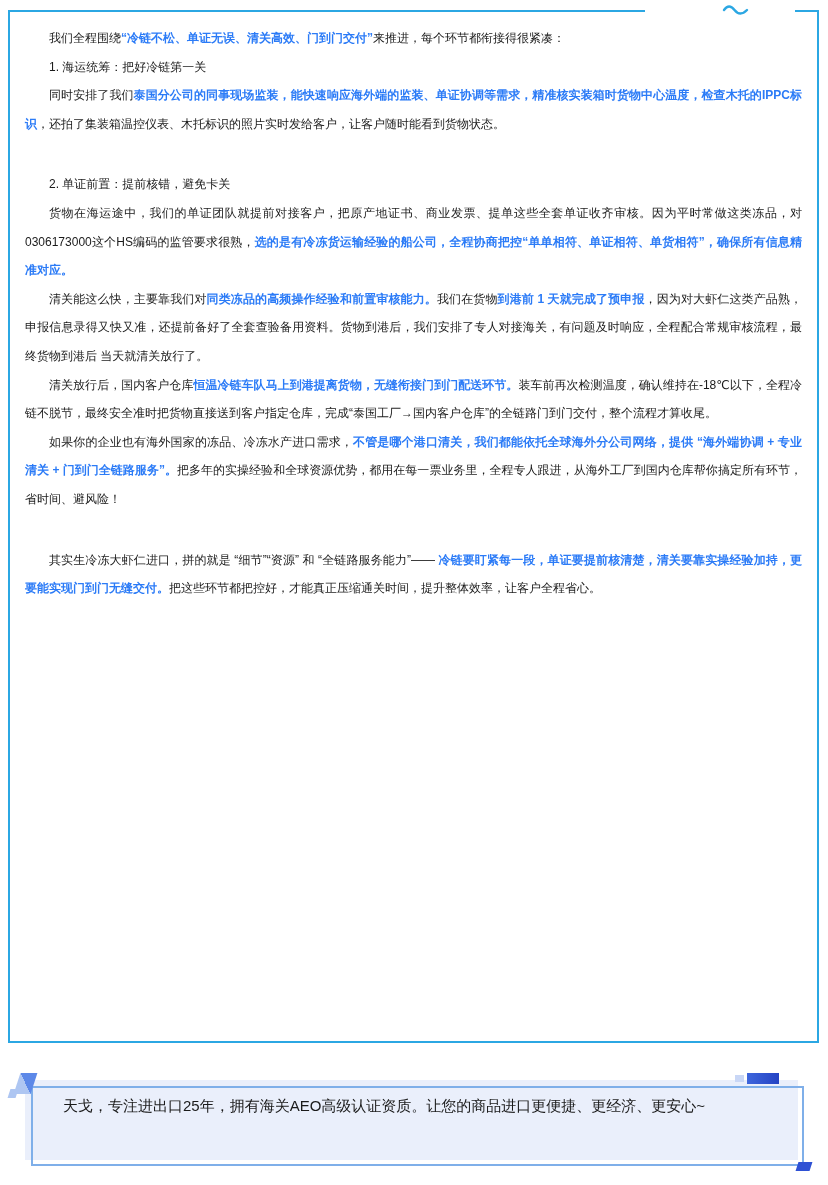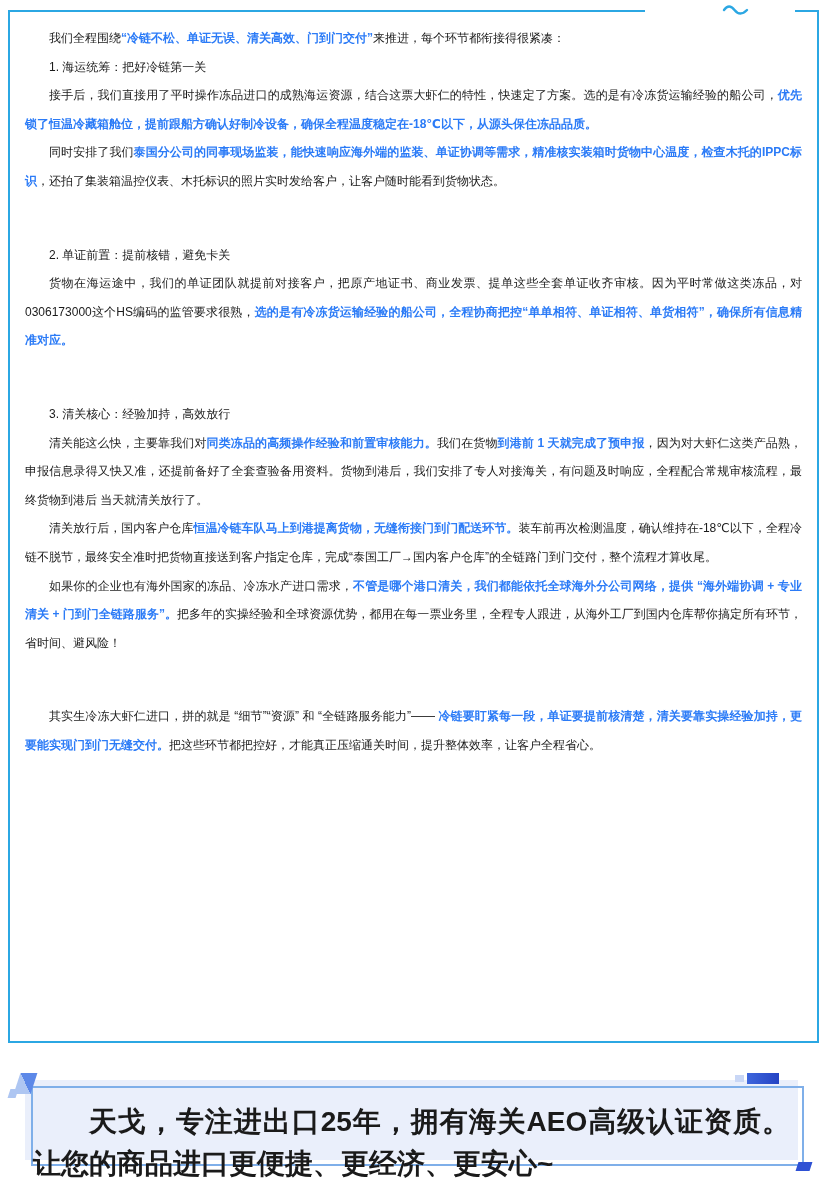--- a/index.html
+++ b/index.html
@@ -37,35 +37,35 @@
   
   .article{
     position:absolute;left:8px;top:10px;width:811px;height:1033px;
     box-sizing:border-box;padding:14px 17px 12px 17px;overflow:hidden;
   }
   .para,.heading{
     margin:0;font-size:12px;line-height:28.6px;text-align:justify;
     color:var(--body-text);text-indent:2em;
   }
   .heading{font-weight:normal;}
-  .gap{margin-top:45px;}
+  .gap{margin-top:32px;}
   .run-plain{color:var(--body-text);}
   .run-em{color:var(--highlight-text);font-weight:bold;}
 
   
   .card{
     position:absolute;left:25px;top:1080px;width:773px;height:80px;
     background:var(--card-bg);z-index:0;
   }
   .card::after{
     content:"";position:absolute;left:6px;top:6px;width:100%;height:100%;
     border:2px solid var(--card-outline);box-sizing:border-box;z-index:-1;
   }
   .card-text{
-    padding:21px 8px 0 8px;font-size:28px;line-height:42px;font-weight:bold;
+    padding:5px 8px 0 8px;font-size:15px;line-height:42px;font-weight:normal;
     color:var(--card-text);text-indent:2em;text-align:justify;
   }
   .decor{position:absolute;}
   .pg-large{
     left:-8px;top:-7px;width:17px;height:21px;transform:skewX(-18deg);
     background:linear-gradient(to bottom left,var(--accent-mid-blue) 50%,var(--accent-light-blue) 50%);
   }
   .pg-small{
     left:-16px;top:9px;width:8px;height:9px;transform:skewX(-18deg);
     background:var(--accent-light-blue);
@@ -91,25 +91,23 @@
   <div class="frame-gap"></div>
   <div class="wave">
     <svg width="28" height="14" viewBox="0 0 28 14">
       <path d="M2 8 Q7 1 12.5 8 T25 8" fill="none" stroke="currentColor" stroke-width="2.4" stroke-linecap="round"></path>
     </svg>
   </div>
 
   <div class="article">
       <p class="para"><span class="run-plain">我们全程围绕</span><span class="run-em">“冷链不松、单证无误、清关高效、门到门交付”</span><span class="run-plain">来推进，每个环节都衔接得很紧凑：</span></p>
       <h3 class="heading"><span class="run-plain">1. 海运统筹：把好冷链第一关</span></h3>
-      <p class="para"><span class="run-plain">接手后，我们直接用了平时操作冻品进口的成熟海运资源，结合这票大虾仁的特性，快速定了方案。选的是有冷冻货运输经验的船公司，</span><span class="run-em">优先锁了恒温冷藏箱舱位，提前跟船方确认好制冷设备，确保全程温度稳定在-18℃以下，从源头保住冻品品质。</span></p>
       <p class="para"><span class="run-plain">同时安排了我们</span><span class="run-em">泰国分公司的同事现场监装，能快速响应海外端的监装、单证协调等需求，精准核实装箱时货物中心温度，检查木托的IPPC标识</span><span class="run-plain">，还拍了集装箱温控仪表、木托标识的照片实时发给客户，让客户随时能看到货物状态。</span></p>
       <h3 class="heading gap"><span class="run-plain">2. 单证前置：提前核错，避免卡关</span></h3>
       <p class="para"><span class="run-plain">货物在海运途中，我们的单证团队就提前对接客户，把原产地证书、商业发票、提单这些全套单证收齐审核。因为平时常做这类冻品，对0306173000这个HS编码的监管要求很熟，</span><span class="run-em">选的是有冷冻货运输经验的船公司，全程协商把控“单单相符、单证相符、单货相符”，确保所有信息精准对应。</span></p>
-      <h3 class="heading gap"><span class="run-plain">3. 清关核心：经验加持，高效放行</span></h3>
       <p class="para"><span class="run-plain">清关能这么快，主要靠我们对</span><span class="run-em">同类冻品的高频操作经验和前置审核能力。</span><span class="run-plain">我们在货物</span><span class="run-em">到港前 1 天就完成了预申报</span><span class="run-plain">，因为对大虾仁这类产品熟，申报信息录得又快又准，还提前备好了全套查验备用资料。货物到港后，我们安排了专人对接海关，有问题及时响应，全程配合常规审核流程，最终货物到港后 当天就清关放行了。</span></p>
       <p class="para"><span class="run-plain">清关放行后，国内客户仓库</span><span class="run-em">恒温冷链车队马上到港提离货物，无缝衔接门到门配送环节。</span><span class="run-plain">装车前再次检测温度，确认维持在-18℃以下，全程冷链不脱节，最终安全准时把货物直接送到客户指定仓库，完成“泰国工厂→国内客户仓库”的全链路门到门交付，整个流程才算收尾。</span></p>
       <p class="para"><span class="run-plain">如果你的企业也有海外国家的冻品、冷冻水产进口需求，</span><span class="run-em">不管是哪个港口清关，我们都能依托全球海外分公司网络，提供 “海外端协调 + 专业清关 + 门到门全链路服务”。</span><span class="run-plain">把多年的实操经验和全球资源优势，都用在每一票业务里，全程专人跟进，从海外工厂到国内仓库帮你搞定所有环节，省时间、避风险！</span></p>
       <p class="para gap"><span class="run-plain">其实生冷冻大虾仁进口，拼的就是 “细节”“资源” 和 “全链路服务能力”—— </span><span class="run-em">冷链要盯紧每一段，单证要提前核清楚，清关要靠实操经验加持，更要能实现门到门无缝交付。</span><span class="run-plain">把这些环节都把控好，才能真正压缩通关时间，提升整体效率，让客户全程省心。</span></p>
     </div>
 
   <div class="card">
     <div class="decor pg-large"></div>
     <div class="decor pg-small"></div>
     <div class="decor bar-light"></div>

